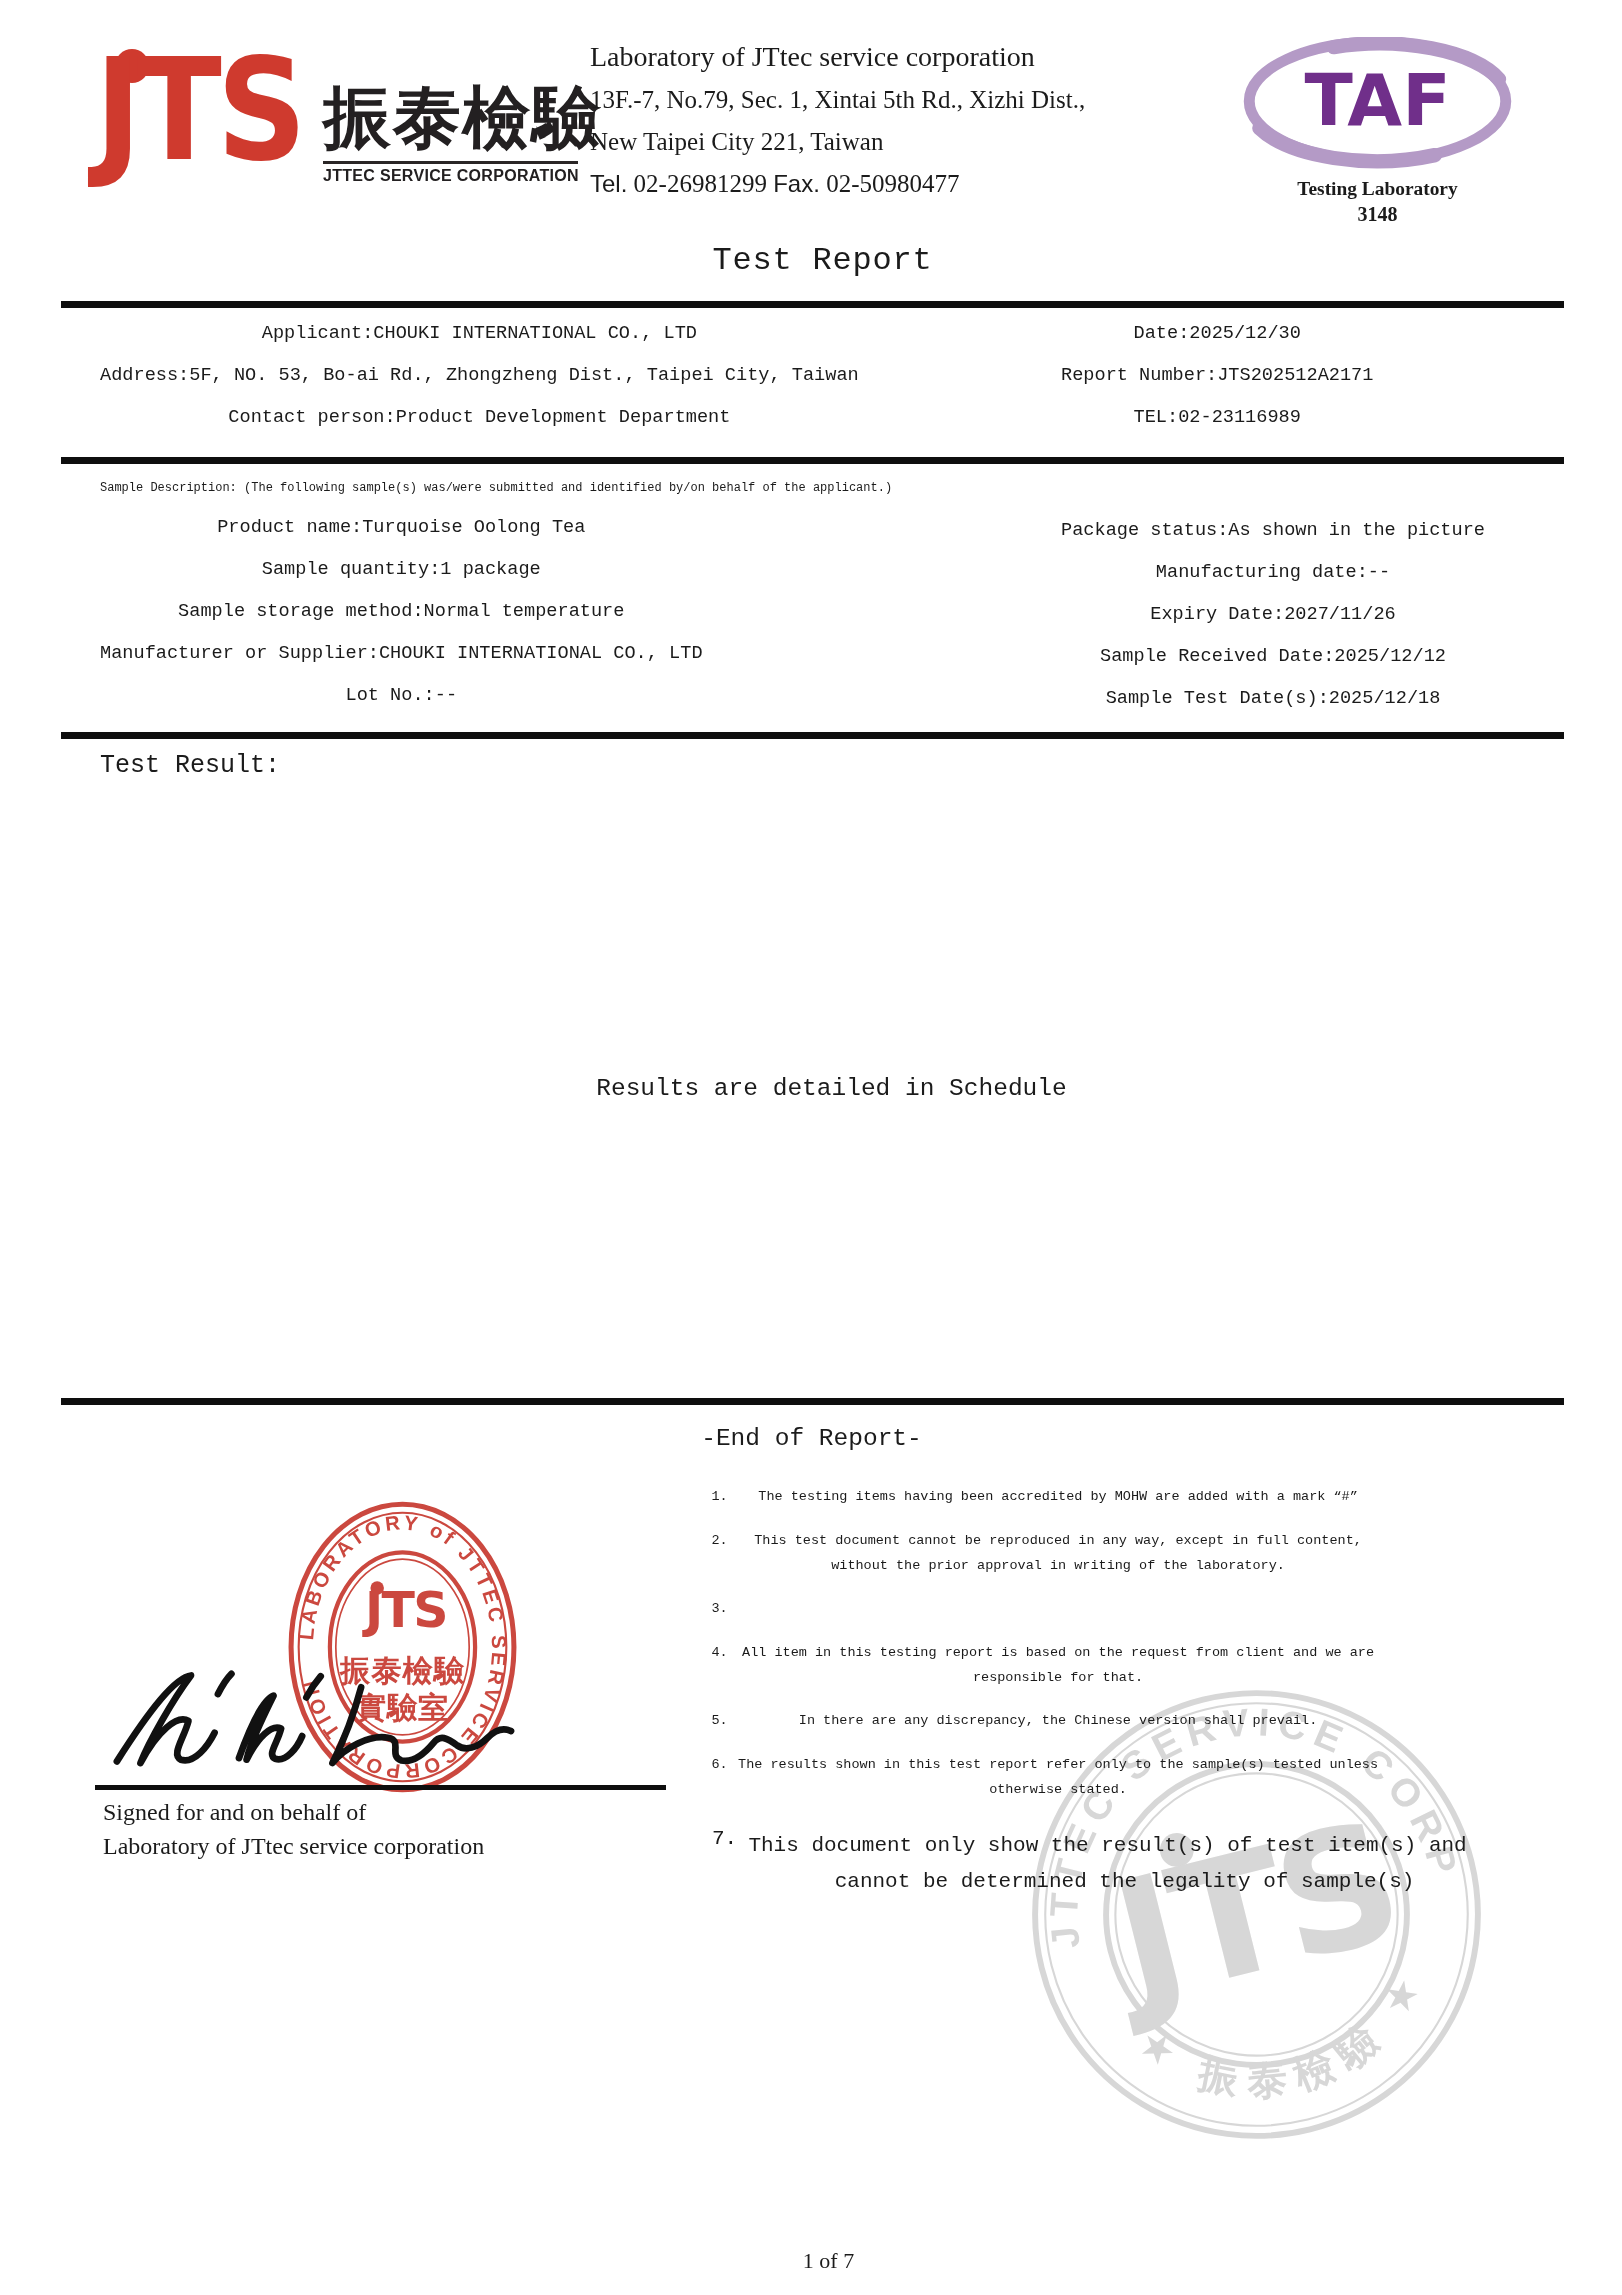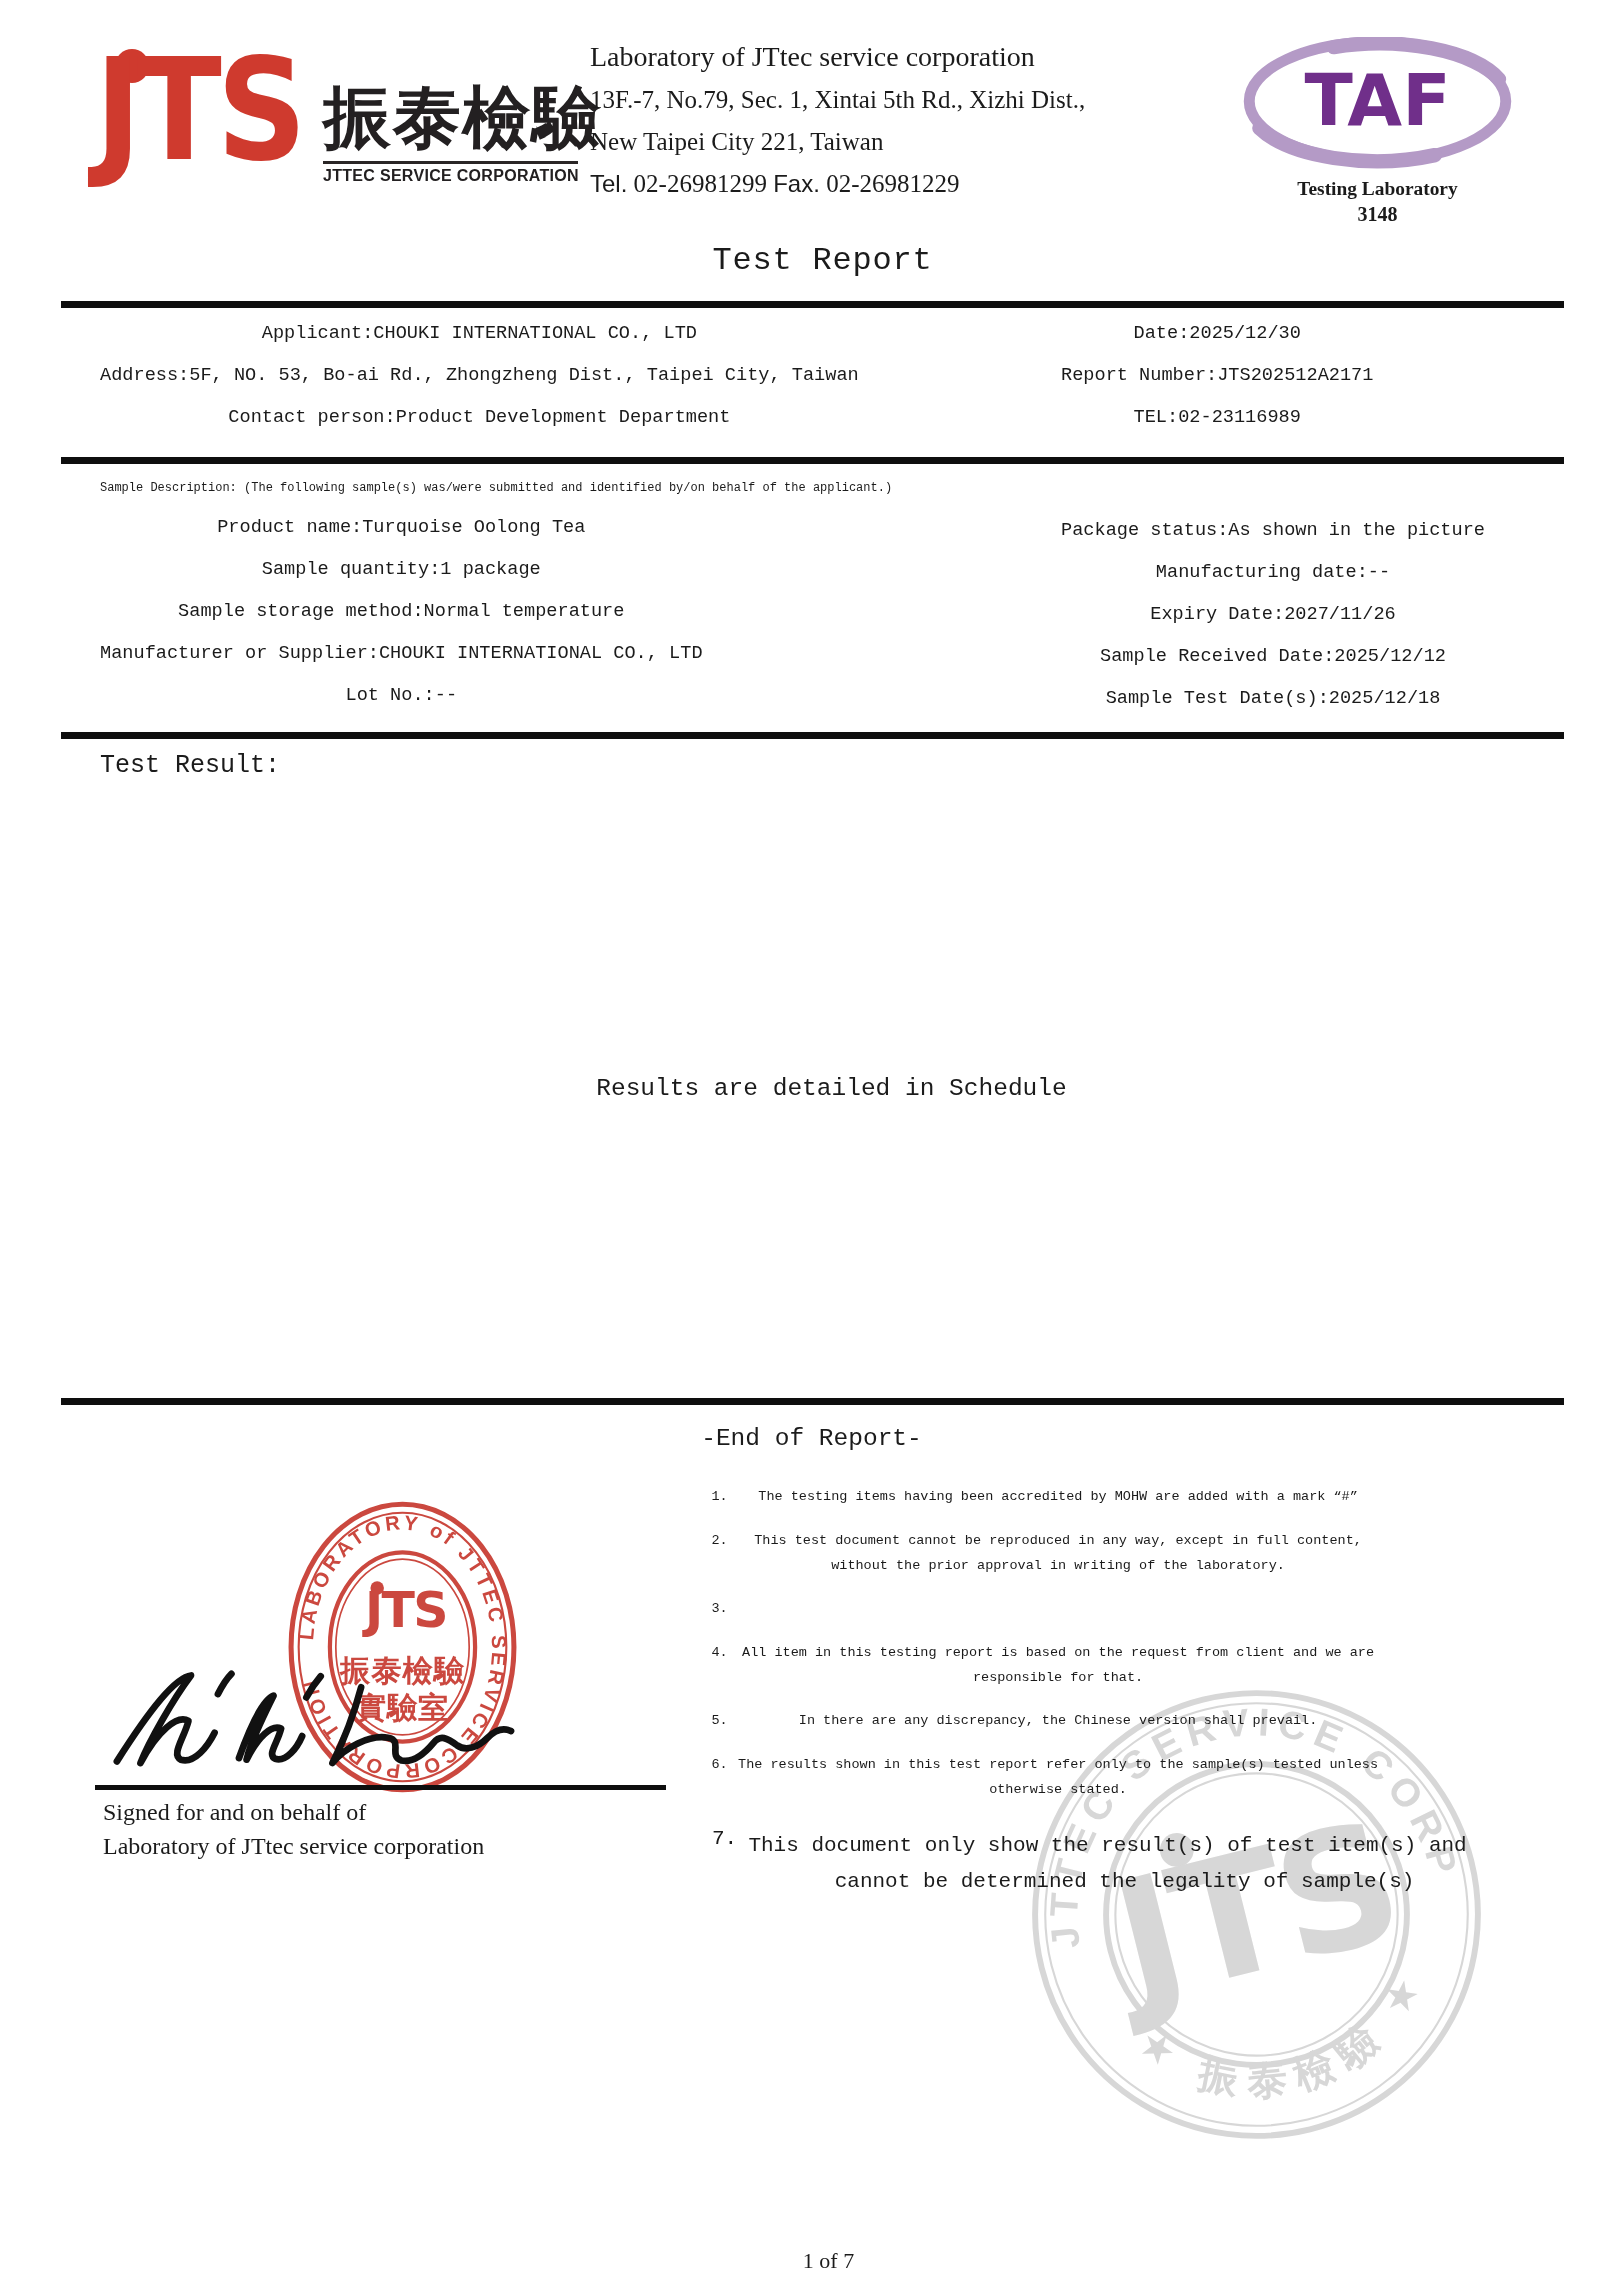--- a/index.html
+++ b/index.html
@@ -89,21 +89,21 @@
     <div class="logo-sub sans">JTTEC SERVICE CORPORATION</div>
 
     <div class="lab-block">
       <div class="lab-name">Laboratory of JTtec service corporation</div>
       <div class="lab-line">13F.-7, No.79, Sec. 1, Xintai 5th Rd., Xizhi Dist.,</div>
       <div class="lab-line">New Taipei City 221, Taiwan</div>
       <div class="lab-tel">
         <span class="lbl">Tel.</span>
         <span>02-26981299</span>
         <span class="lbl">Fax.</span>
-        <span>02-26981229</span>
+        <span>02-50980477</span>
       </div>
     </div>
 
     <div class="taf-block">
       <svg width="291" height="135" viewBox="0 0 344 160">
         <ellipse cx="172" cy="76" rx="152" ry="70" fill="none" stroke="#b49ac6" stroke-width="13"></ellipse>
         <path d="M 32 108 A 152 66 0 0 0 240 140" fill="none" stroke="#b49ac6" stroke-width="17" stroke-linecap="round"></path>
         <path d="M 120 12 A 152 66 0 0 1 316 50" fill="none" stroke="#b49ac6" stroke-width="17" stroke-linecap="round"></path>
         <text x="172" y="104" text-anchor="middle" font-size="84" font-weight="bold" letter-spacing="0" fill="#702f8a" font-family="DejaVu Sans, Liberation Sans, sans-serif">TAF</text>
       </svg>

